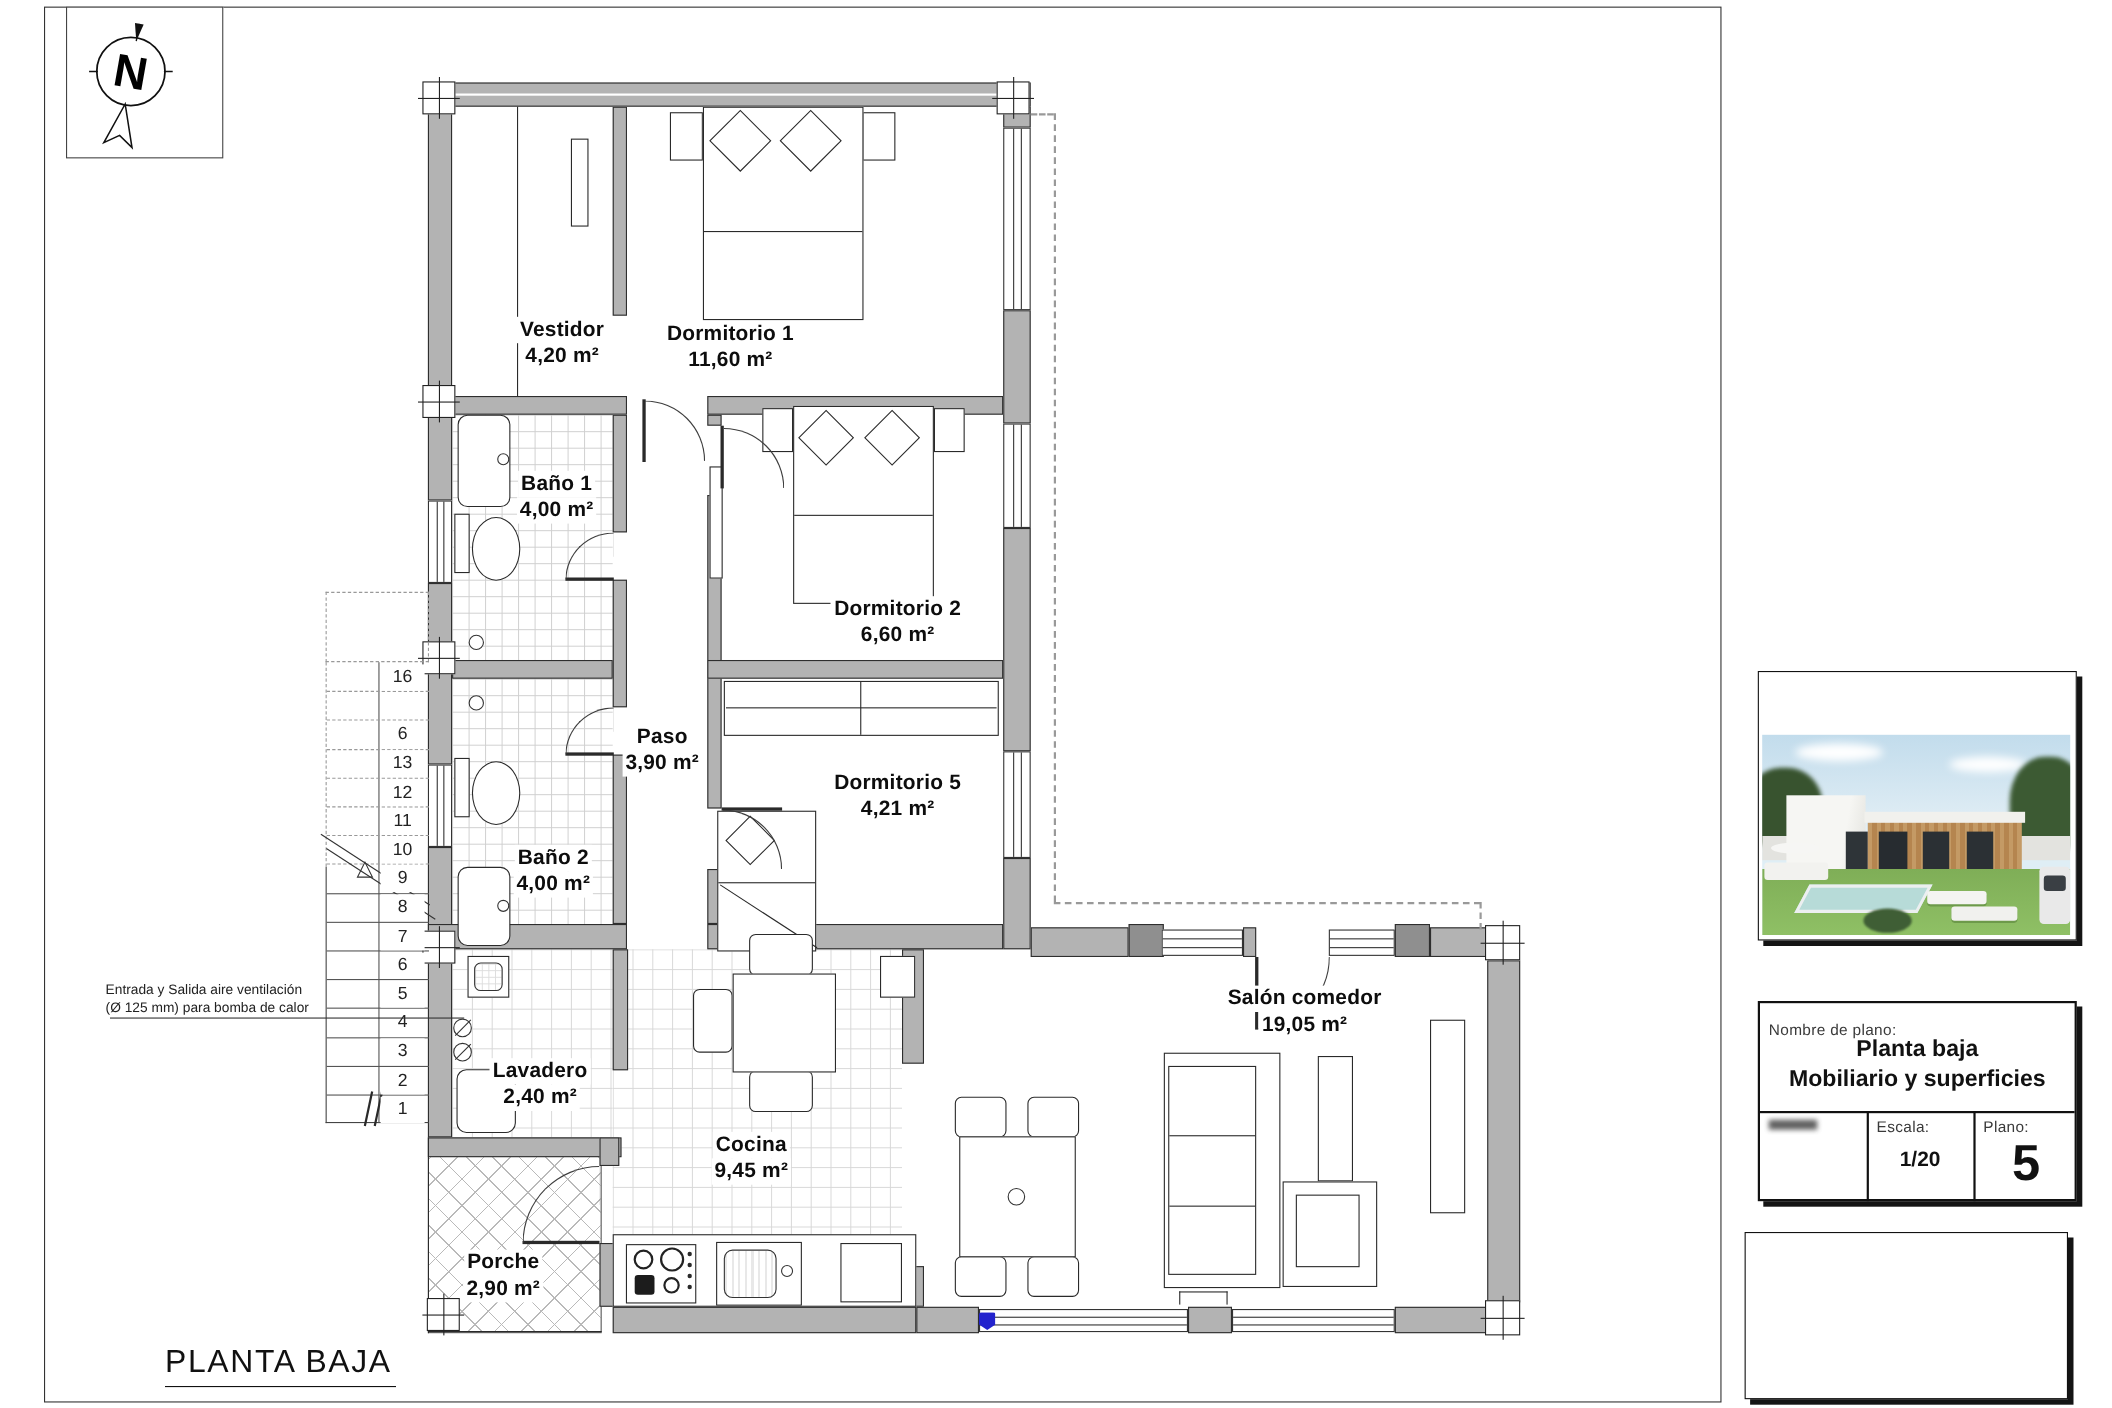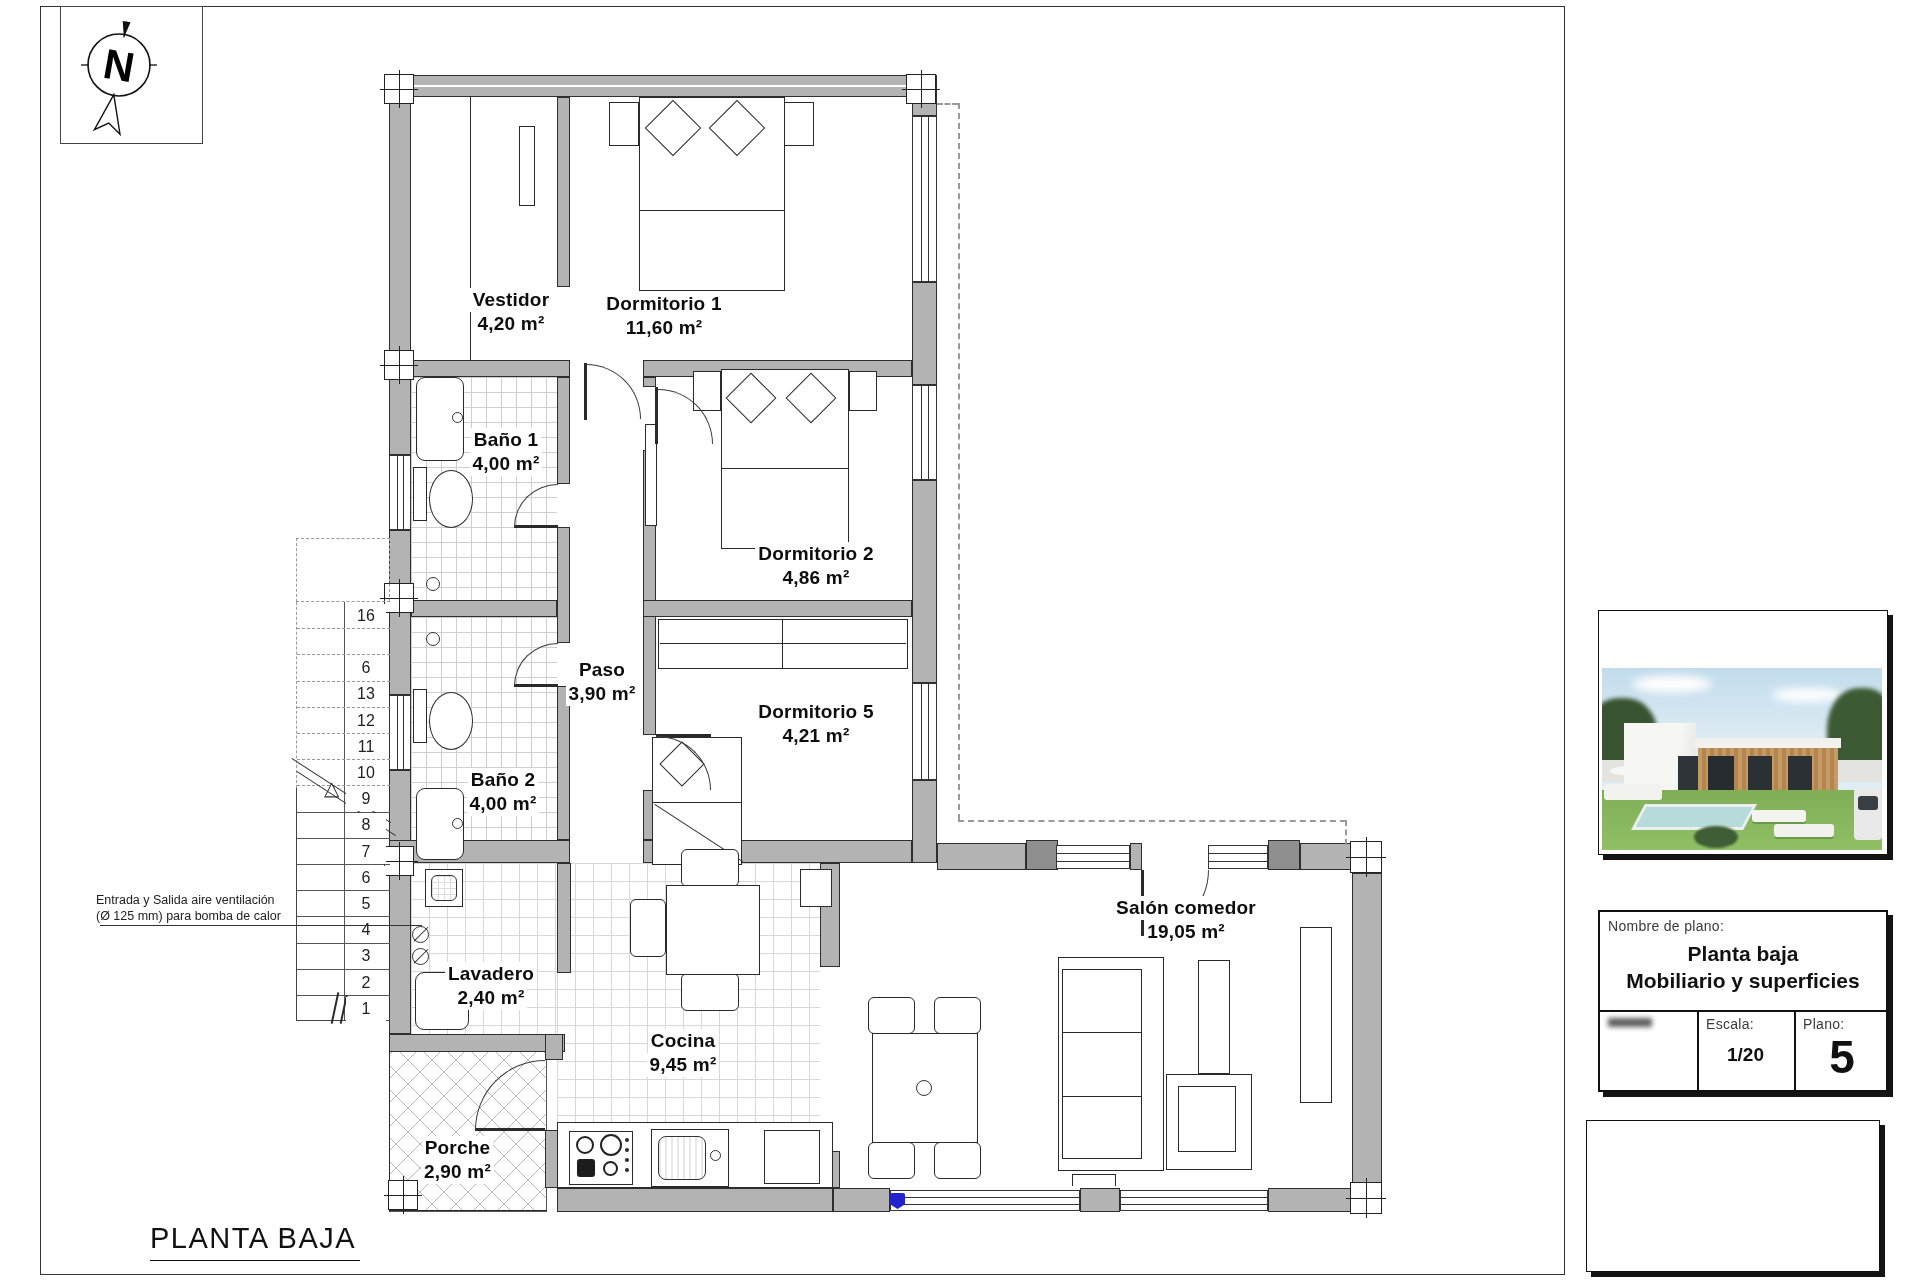--- a/index.html
+++ b/index.html
@@ -289,21 +289,21 @@
   <div class="a rl" style="left:584px;top:292px;width:160px;">
     <span>Dormitorio 1</span><br>
     <span>11,60 m²</span>
   </div>
   <div class="a rl" style="left:426px;top:428px;width:160px;">
     <span>Baño 1</span><br>
     <span>4,00 m²</span>
   </div>
   <div class="a rl" style="left:736px;top:542px;width:160px;">
     <span>Dormitorio 2</span><br>
-    <span>4,86 m²</span>
+    <span>6,60 m²</span>
   </div>
   <div class="a rl" style="left:537px;top:658px;width:130px;">
     <span>Paso</span><br>
     <span>3,90 m²</span>
   </div>
   <div class="a rl" style="left:736px;top:700px;width:160px;">
     <span>Dormitorio 5</span><br>
     <span>4,21 m²</span>
   </div>
   <div class="a rl" style="left:423px;top:768px;width:160px;text-decoration:underline;">
@@ -357,21 +357,21 @@
       <div class="a" style="left:2px;top:116px;width:58px;height:16px;background:#f2f2ef;border-radius:3px;"></div>
       <div class="a" style="left:150px;top:142px;width:54px;height:12px;background:#f4f4f1;border-radius:3px;box-shadow:0 2px 0 #6d9a4a;"></div>
       <div class="a" style="left:172px;top:156px;width:60px;height:13px;background:#f1f1ee;border-radius:3px;box-shadow:0 2px 0 #6d9a4a;"></div>
       <div class="a" style="left:92px;top:158px;width:44px;height:22px;background:#3f5e35;border-radius:50%;filter:blur(1px);"></div>
       <div class="a" style="left:252px;top:120px;width:28px;height:52px;background:#e9e9e9;border-radius:4px;"></div>
       <div class="a" style="left:256px;top:128px;width:20px;height:14px;background:#3a3f44;border-radius:3px;"></div>
     </div>
   </div>
 
   <div class="a shadow" style="left:1598px;top:910px;width:290px;height:182px;background:#fff;border:2px solid #111;">
-    <div class="a tb-label" style="left:8px;top:6px;">Nombre de plano:</div>
+    <div class="a tb-label" style="left:8px;top:16px;">Nombre de plano:</div>
     <div class="a" style="left:0;top:28px;width:100%;text-align:center;font-weight:bold;font-size:21px;line-height:27px;color:#111;">
       <span>Planta baja</span><br>
       <span>Mobiliario y superficies</span>
     </div>
     <div class="a ln" style="left:0;top:98px;width:100%;height:1.5px;background:#111;"></div>
     <div class="a ln" style="left:97px;top:98px;width:1.5px;height:82px;background:#111;"></div>
     <div class="a ln" style="left:194px;top:98px;width:1.5px;height:82px;background:#111;"></div>
     <div class="a" style="left:8px;top:106px;width:44px;height:9px;background:#2b2b2b;filter:blur(2.5px);opacity:.75;"></div>
     <div class="a tb-label" style="left:106px;top:104px;">Escala:</div>
     <div class="a" style="left:97px;top:132px;width:97px;text-align:center;font-weight:bold;font-size:19px;color:#111;">1/20</div>

